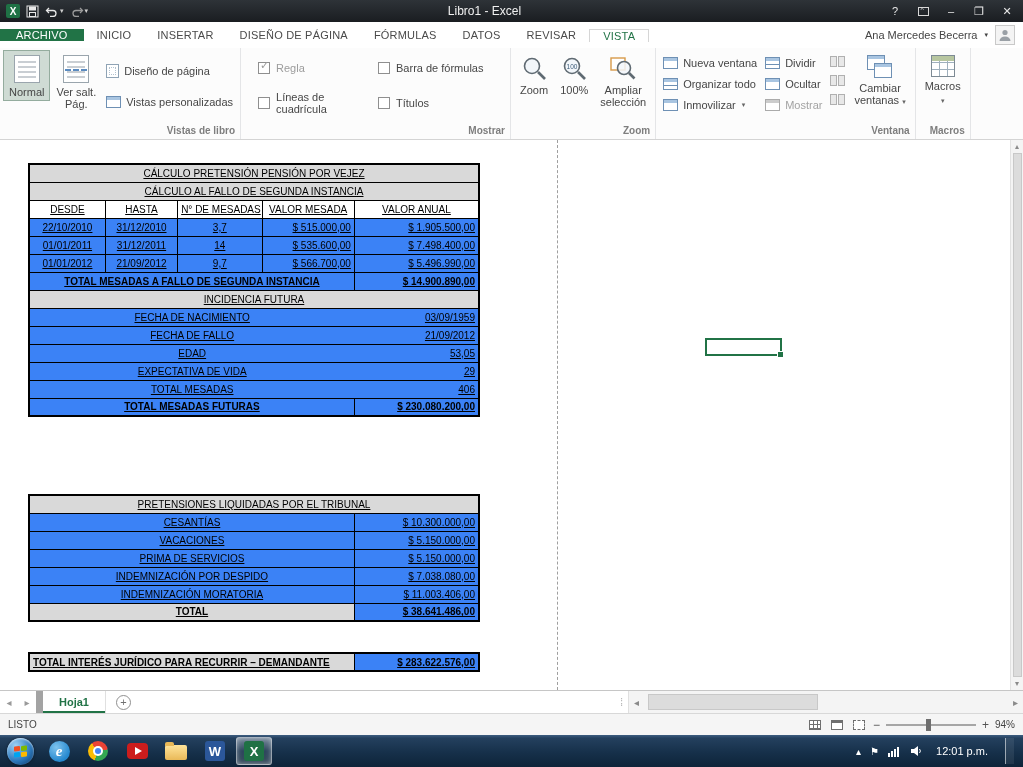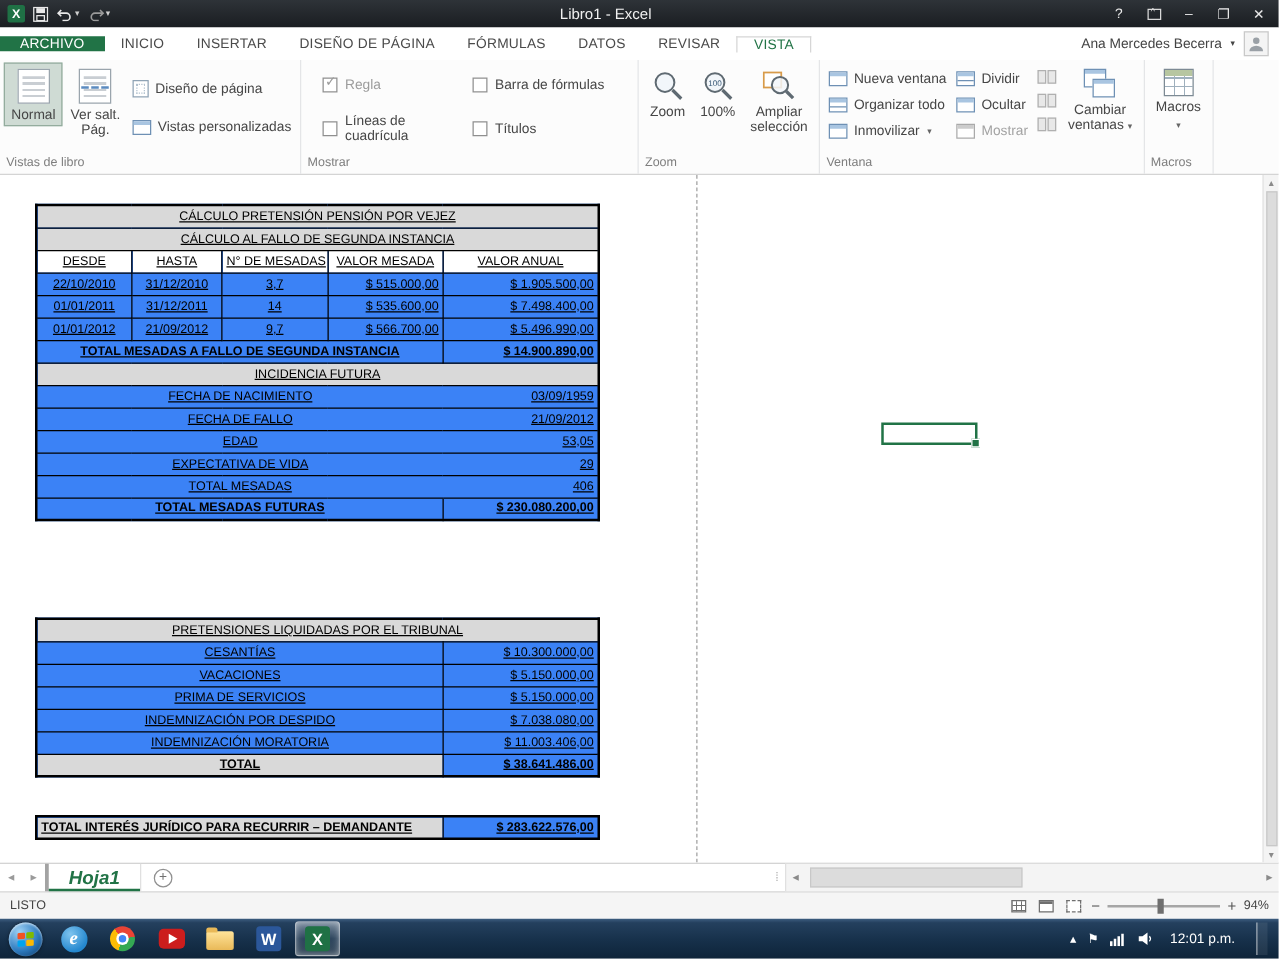--- a/index.html
+++ b/index.html
@@ -22,21 +22,21 @@
   .tabrow { height:26px; background:#fff; display:flex; align-items:center; }
   .tab { padding:0 13px; display:flex; align-items:center; font-size:11px; color:#4a4a4a; letter-spacing:.2px; }
   .tab.file { background:#217346; color:#fff; padding:0 16px; }
   .tab.active { color:#217346; border:1px solid #d6d6d6; border-bottom:none; background:#fff; }
   .account { margin-left:auto; display:flex; align-items:center; gap:7px; padding-right:8px; color:#444; }
   .avatar { width:20px; height:20px; border:1px solid #c9c9c9; background:#f4f4f4; display:flex; align-items:center; justify-content:center; }
 
   
   .ribbon { height:92px; background:#fcfcfc; border-bottom:1px solid #d4d4d4; display:flex; }
   .grp { display:flex; flex-direction:column; border-right:1px solid #e4e5e7; padding:2px 3px 0; }
-  .grp-label { margin-top:auto; text-align:left; font-size:10px; color:#7e7e7e; padding:2px 2px 3px; white-space:nowrap; }
+  .grp-label { margin-top:auto; text-align:right; font-size:10px; color:#7e7e7e; padding:2px 2px 3px; white-space:nowrap;font-weight:bold; }
   .grp-content { display:flex; align-items:flex-start; }
   .bb { display:flex; flex-direction:column; align-items:center; gap:3px; padding:4px 5px 2px; font-size:11px; line-height:12px; text-align:center; color:#464646; border:1px solid transparent; }
   .bb.selected { background:#cfdbd4; border-color:#94ac9e; }
   .bb .caret { font-size:7px; color:#666; }
   .sb { display:flex; align-items:center; gap:5px; height:21px; padding:0 4px; white-space:nowrap; color:#464646; }
   .sb.disabled { color:#a3a3a3; }
   .sb .caret { font-size:7px; color:#666; margin-left:1px; }
   .smallcol { display:flex; flex-direction:column; }
   .chkgrid { display:grid; grid-template-columns:120px 150px; row-gap:17px; padding:12px 4px 0 14px; align-content:start; }
   .chk { display:flex; align-items:center; gap:6px; color:#464646; }
@@ -82,21 +82,21 @@
   .c { text-align:center; } .l { text-align:center; } .r { text-align:right; }
   .b td { font-weight:bold; }
   .nbr { border-right:none !important; } .nbl { border-left:none !important;margin-top:37px; }
   .t1 { position:absolute; left:28px; top:23px; width:452px; }
   .t2 { position:absolute; left:28px; top:354px; width:452px; }
   .t3 { position:absolute; left:28px; top:512px; width:452px; }
 
   
   .tabbar { height:23px; background:#fff; border-top:1px solid #c6c6c6; display:flex; align-items:stretch; font-size:10px; color:#8a8a8a; }
   .nav-arrow { width:18px; display:flex; align-items:center; justify-content:center; color:#9a9a9a; }
-  .sheet-tab { padding:0 16px; display:flex; align-items:center; font-size:15px; font-weight:bold; color:#217346; border-left:3px solid #a3a3a3; border-right:1px solid #e0e0e0; position:relative;font-style:italic; }
+  .sheet-tab { padding:0 16px; display:flex; align-items:center; font-size:11px; font-weight:bold; color:#217346; border-left:7px solid #a3a3a3; border-right:1px solid #e0e0e0; position:relative; }
   .sheet-tab::after { content:""; position:absolute; left:0; right:0; bottom:0; height:2px; background:#217346; }
   .new-sheet { width:15px; height:15px; border:1px solid #909090; border-radius:50%; color:#707070; display:flex; align-items:center; justify-content:center; font-size:11px; align-self:center; margin-left:10px; }
   .grip { align-self:center; margin-left:auto; color:#b0b0b0; letter-spacing:1px; padding:0 4px; }
   .hscroll { display:flex; align-items:center; width:395px; background:#f4f4f4; border-left:1px solid #e0e0e0; }
   .hscroll .sarrow { width:15px; text-align:center; color:#8a8a8a; }
   .htrack { flex:1; height:100%; position:relative; }
   .hthumb { position:absolute; left:4px; top:3px; bottom:3px; width:170px; background:#dcdcdc; border:1px solid #c8c8c8; }
 
   
   .statusbar { height:22px; background:#f5f5f5; border-top:1px solid #d8d8d8; display:flex; align-items:center; padding:0 8px; font-size:10px; color:#444; }

